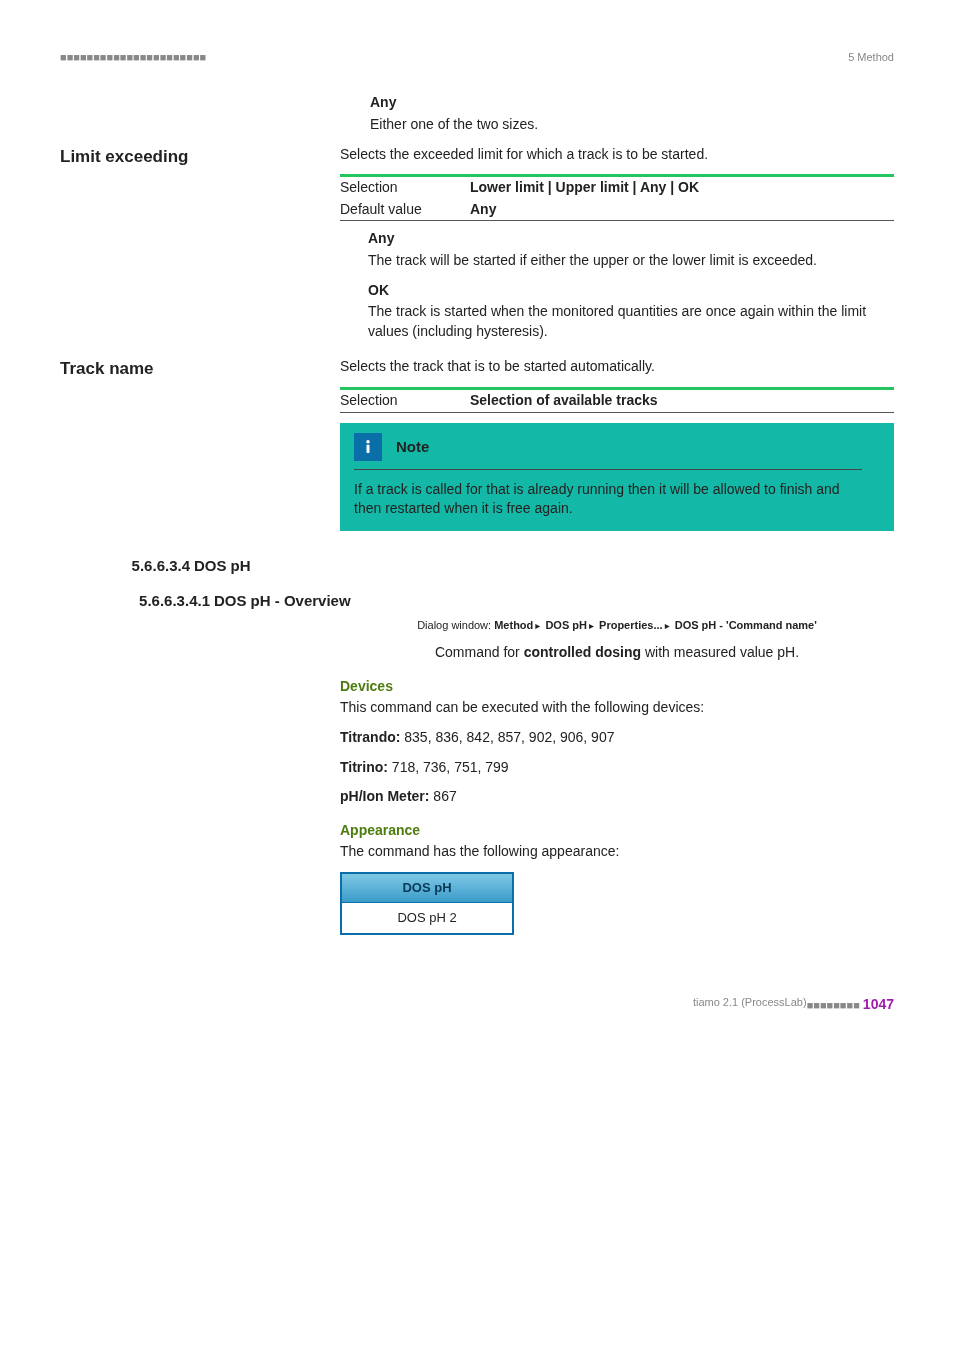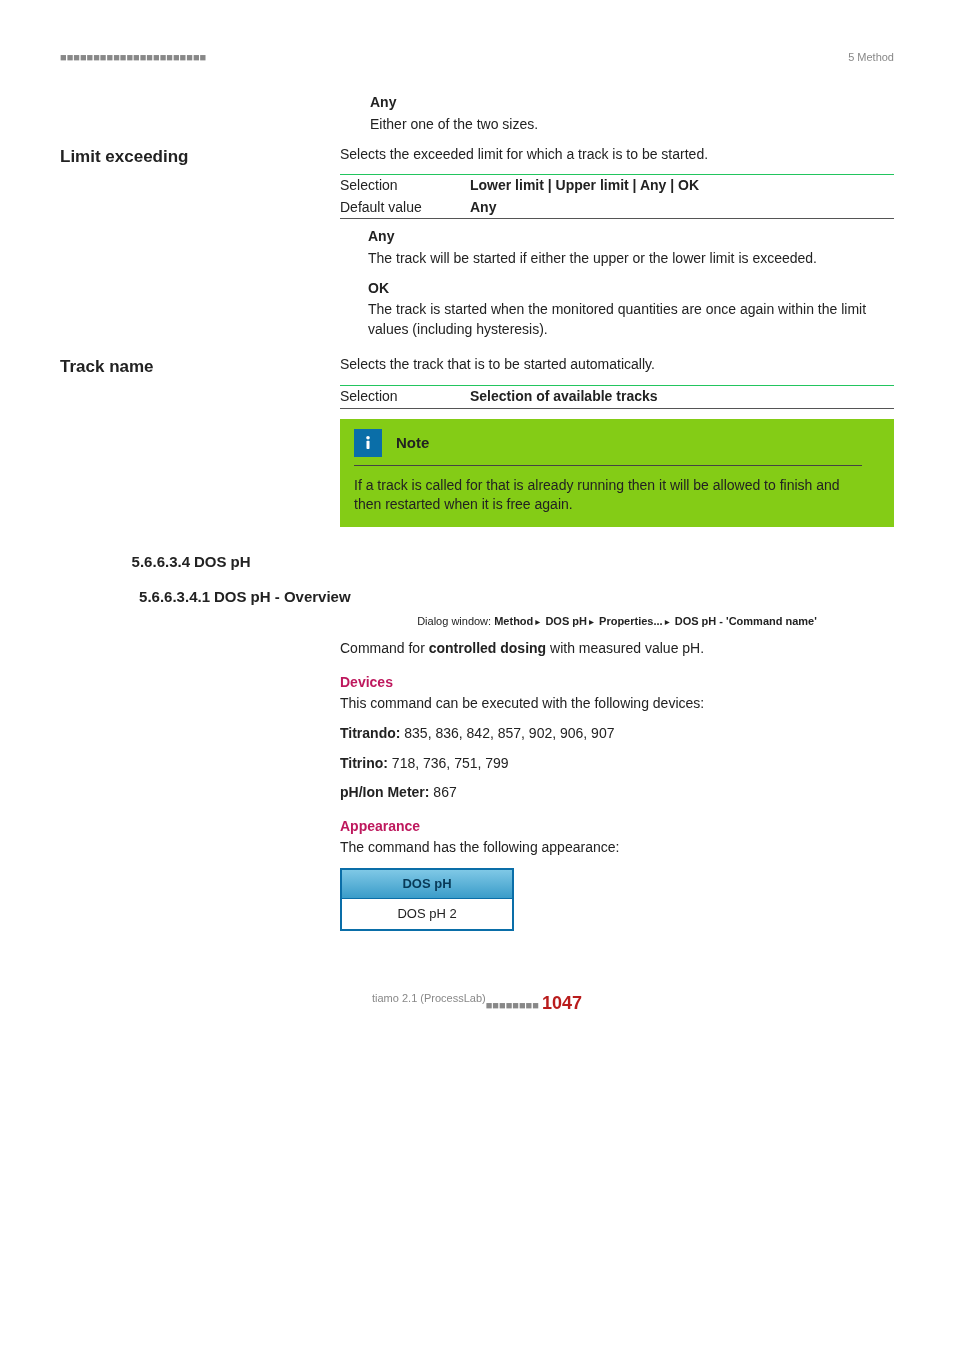--- a/index.html
+++ b/index.html
@@ -30,24 +30,24 @@
   .para { margin-top: 2px; margin-bottom: 10px; }
   table.sel {
     width: 100%;
     border-collapse: collapse;
     margin-top: 6px;
     margin-bottom: 4px;
     font-size: 14px;
   }
   table.sel td { padding: 1px 0; }
   table.sel td.k { width: 130px; }
-  table.sel tr.top td { border-top: 1px solid #22c55e; }
+  table.sel tr.top td { border-top: 3px solid #22c55e; }
   table.sel tr.bot td { border-bottom: 1px solid #555; }
   .note-box {
-    background: #84cc16;
+    background: #14b8a6;
     padding: 10px 32px 12px 14px;
     margin-top: 10px;
   }
   .note-head {
     display: flex;
     align-items: center;
     gap: 14px;
     border-bottom: 1px solid #444;
     padding-bottom: 8px;
     margin-bottom: 10px;
@@ -62,42 +62,42 @@
   .sec-num {
     display: inline-block;
     width: 130px;
     font-weight: bold;
     font-size: 15px;
     text-align: right;
   }
   .sec-title { font-weight: bold; font-size: 15px; }
   .sec-row { margin-top: 24px; }
   .dialog-path { font-size: 11px; margin-top: 6px; text-align: center; }
-  .dev-head { color: #be185d; font-weight: bold; margin-top: 14px; font-size: 14px; }
+  .dev-head { color: #4d7c0f; font-weight: bold; margin-top: 14px; font-size: 14px; }
   .cmd-box {
     border: 2px solid #0a6ea8;
     width: 170px;
     margin-top: 6px;
     font-size: 13px;
     text-align: center;
   }
   .cmd-box .top {
     background: linear-gradient(#7fc8e6, #3a9cc9);
     color: #083a58;
     font-weight: bold;
     padding: 5px 0;
     border-bottom: 1px solid #0a6ea8;
   }
   .cmd-box .bot { padding: 6px 0; background: #fff; }
   .footer-row {
-    display: flex; justify-content: center;
+    display: flex; justify-content: flex-end;
     font-size: 11px; color: #888;
     margin-top: 60px;
   }
-  .pgnum { font-weight: bold; color: #b91c1c; font-size: 18px; }
+  .pgnum { font-weight: bold; color: #a21caf; font-size: 14px; }
   .tri::before { content: "▸"; font-size: 10px; margin: 0 2px; }
 </style>
 </head>
 <body>
 
 <div class="header-row">
   <span>■■■■■■■■■■■■■■■■■■■■■■</span>
   <span>5 Method</span>
 </div>
 
@@ -171,21 +171,21 @@
 
 <div class="indent-block" style="margin-top:6px;">
   <div class="dialog-path">
     <span>Dialog window: </span>
     <b>Method</b><span class="tri"></span>
     <b>DOS pH</b><span class="tri"></span>
     <b>Properties...</b><span class="tri"></span>
     <b>DOS pH - 'Command name'</b>
   </div>
 
-  <div class="para" style="margin-top:10px;">
+  <div class="para" style="margin-top:10px;text-align:center;">
     <span>Command for </span><b>controlled dosing</b><span> with measured value pH.</span>
   </div>
 
   <div class="dev-head">Devices</div>
   <div class="para">This command can be executed with the following devices:</div>
   <div class="para"><b>Titrando:</b><span> 835, 836, 842, 857, 902, 906, 907</span></div>
   <div class="para"><b>Titrino:</b><span> 718, 736, 751, 799</span></div>
   <div class="para"><b>pH/Ion Meter:</b><span> 867</span></div>
 
   <div class="dev-head">Appearance</div>

